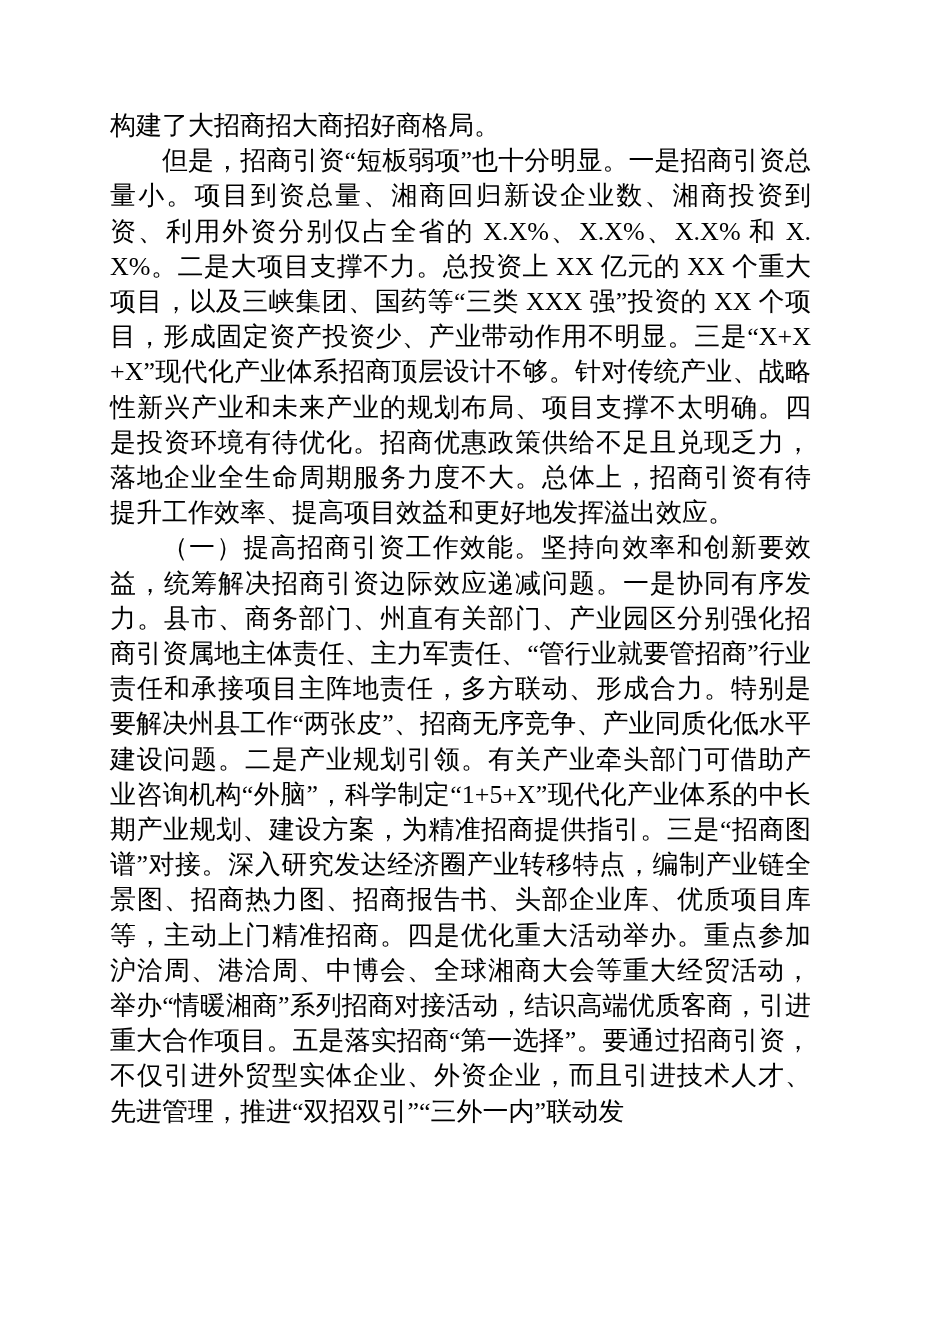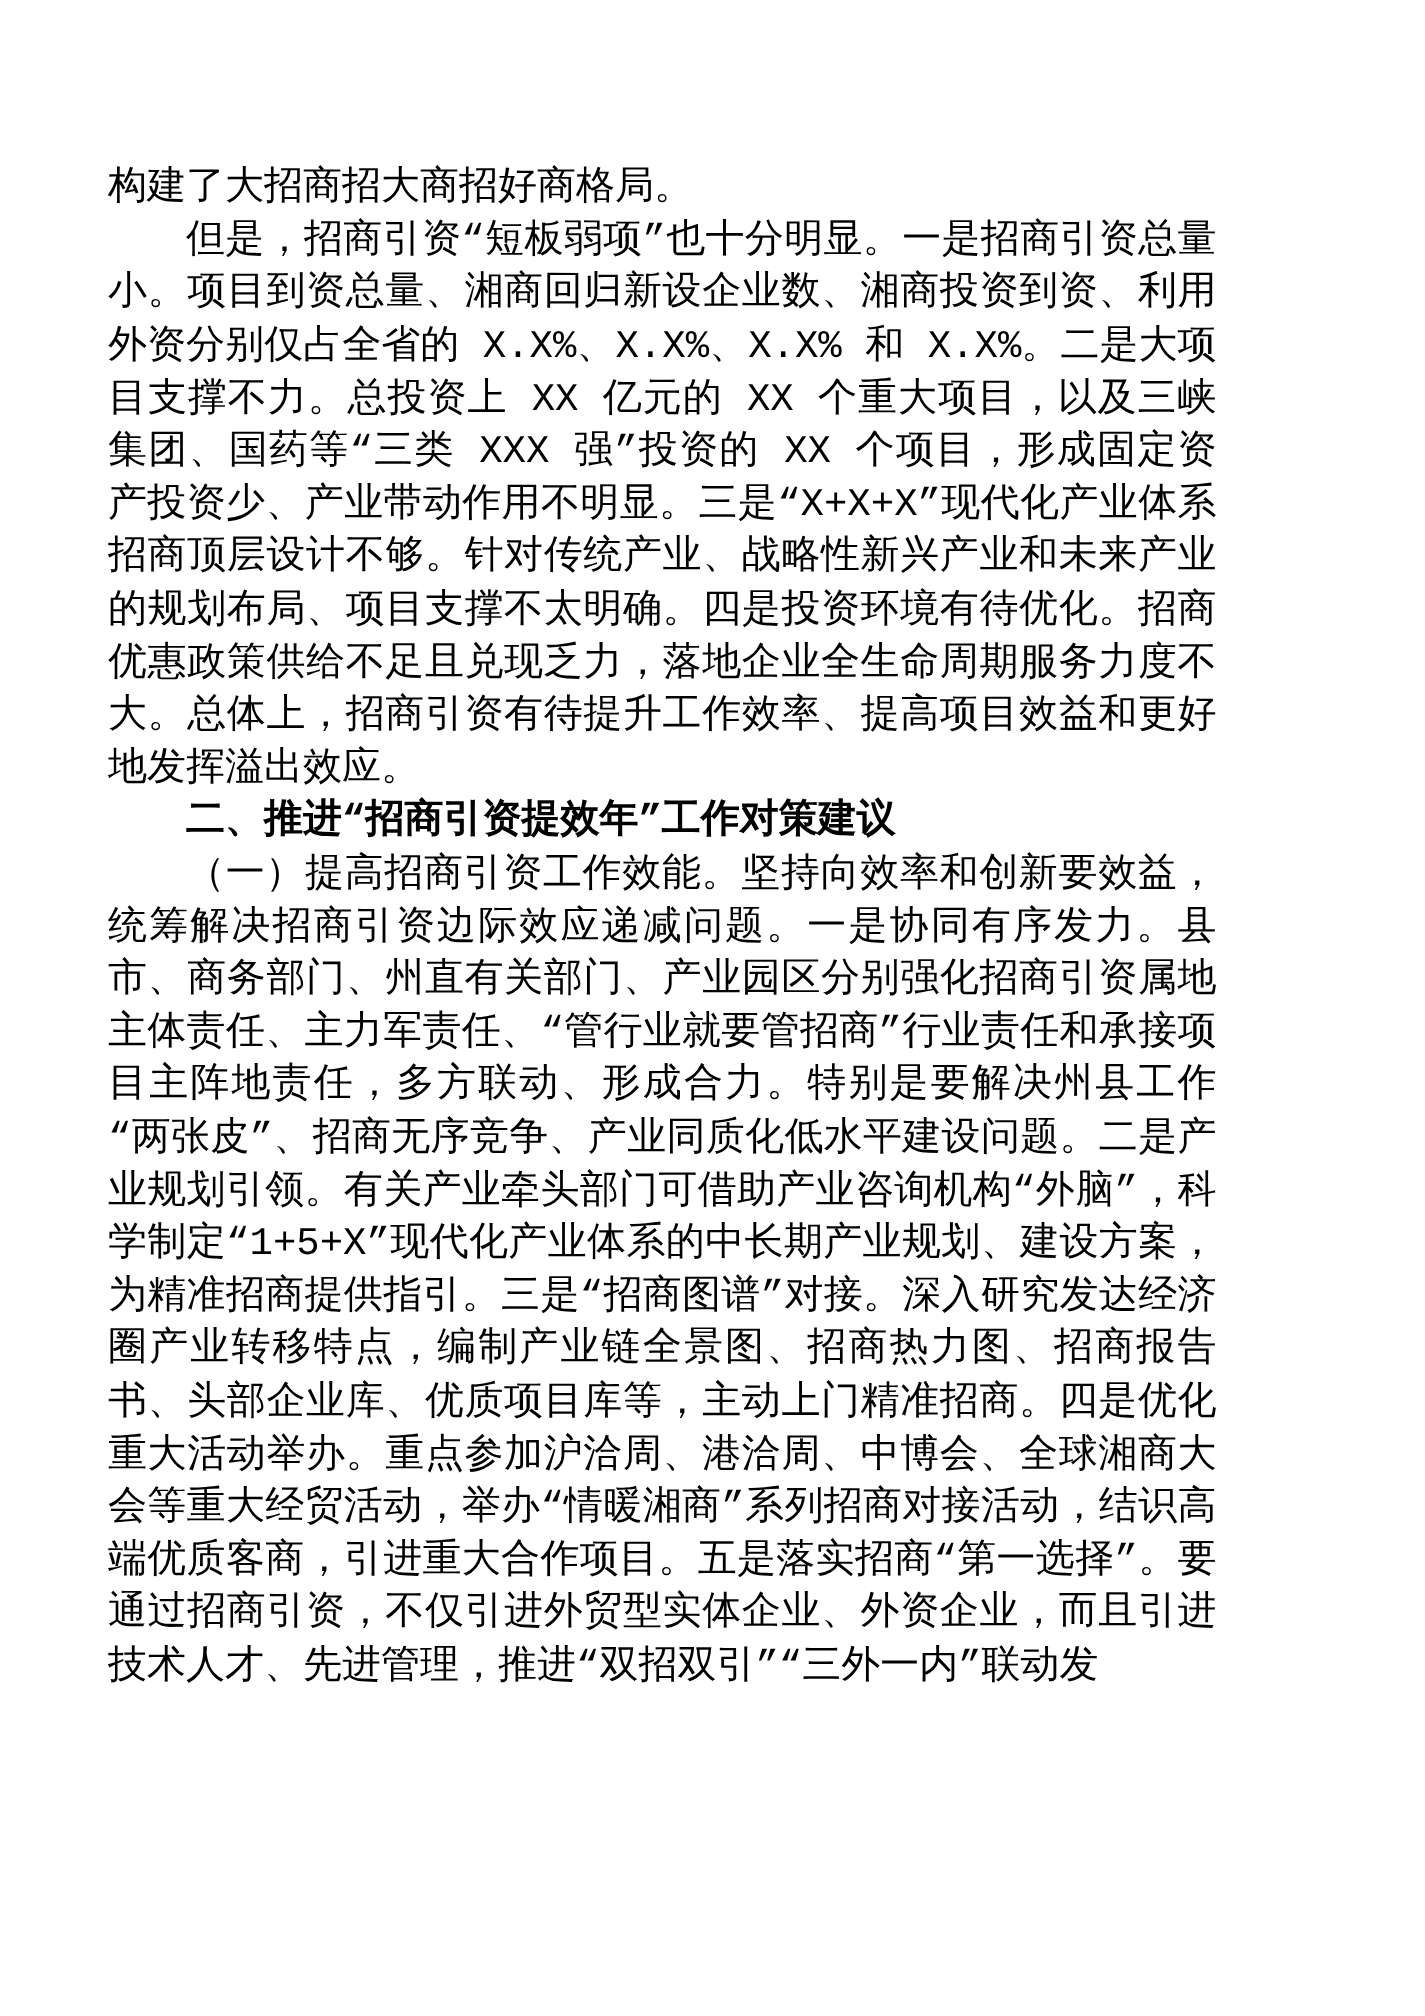--- a/index.html
+++ b/index.html
@@ -10,23 +10,23 @@
     width: 950px;
     height: 1344px;
     background: #ffffff;
     overflow: hidden;
   }
   .page {
     box-sizing: border-box;
     width: 950px;
     height: 1344px;
     background: #ffffff;
-    padding: 108px 139px 0 72px;
+    padding: 108px 139px 0 110px;
     color: #000000;
-    font-family: Liberation Mono, monospace;
+    font-family: Liberation Serif, serif;
     font-size: 26px;
     line-height: 35.2px;
     text-align: justify;
     text-justify: inter-ideograph;
   }
   .para {
     margin: 0;
     text-indent: 2em;
     word-break: break-all;
   }
@@ -36,15 +36,14 @@
   .para.heading {
     font-weight: bold;
   }
 </style>
 </head>
 <body>
 
 <div class="page">
   <p class="para no-indent">构建了大招商招大商招好商格局。</p>
   <p class="para">但是，招商引资“短板弱项”也十分明显。一是招商引资总量小。项目到资总量、湘商回归新设企业数、湘商投资到资、利用外资分别仅占全省的 X.X%、X.X%、X.X% 和 X.X%。二是大项目支撑不力。总投资上 XX 亿元的 XX 个重大项目，以及三峡集团、国药等“三类 XXX 强”投资的 XX 个项目，形成固定资产投资少、产业带动作用不明显。三是“X+X+X”现代化产业体系招商顶层设计不够。针对传统产业、战略性新兴产业和未来产业的规划布局、项目支撑不太明确。四是投资环境有待优化。招商优惠政策供给不足且兑现乏力，落地企业全生命周期服务力度不大。总体上，招商引资有待提升工作效率、提高项目效益和更好地发挥溢出效应。</p>
-  <p class="para heading">二、推进“招商引资提效年”工作对策建议</p>
   <p class="para">（一）提高招商引资工作效能。坚持向效率和创新要效益，统筹解决招商引资边际效应递减问题。一是协同有序发力。县市、商务部门、州直有关部门、产业园区分别强化招商引资属地主体责任、主力军责任、“管行业就要管招商”行业责任和承接项目主阵地责任，多方联动、形成合力。特别是要解决州县工作“两张皮”、招商无序竞争、产业同质化低水平建设问题。二是产业规划引领。有关产业牵头部门可借助产业咨询机构“外脑”，科学制定“1+5+X”现代化产业体系的中长期产业规划、建设方案，为精准招商提供指引。三是“招商图谱”对接。深入研究发达经济圈产业转移特点，编制产业链全景图、招商热力图、招商报告书、头部企业库、优质项目库等，主动上门精准招商。四是优化重大活动举办。重点参加沪洽周、港洽周、中博会、全球湘商大会等重大经贸活动，举办“情暖湘商”系列招商对接活动，结识高端优质客商，引进重大合作项目。五是落实招商“第一选择”。要通过招商引资，不仅引进外贸型实体企业、外资企业，而且引进技术人才、先进管理，推进“双招双引”“三外一内”联动发</p>
 </div>
 
 </body></html>

